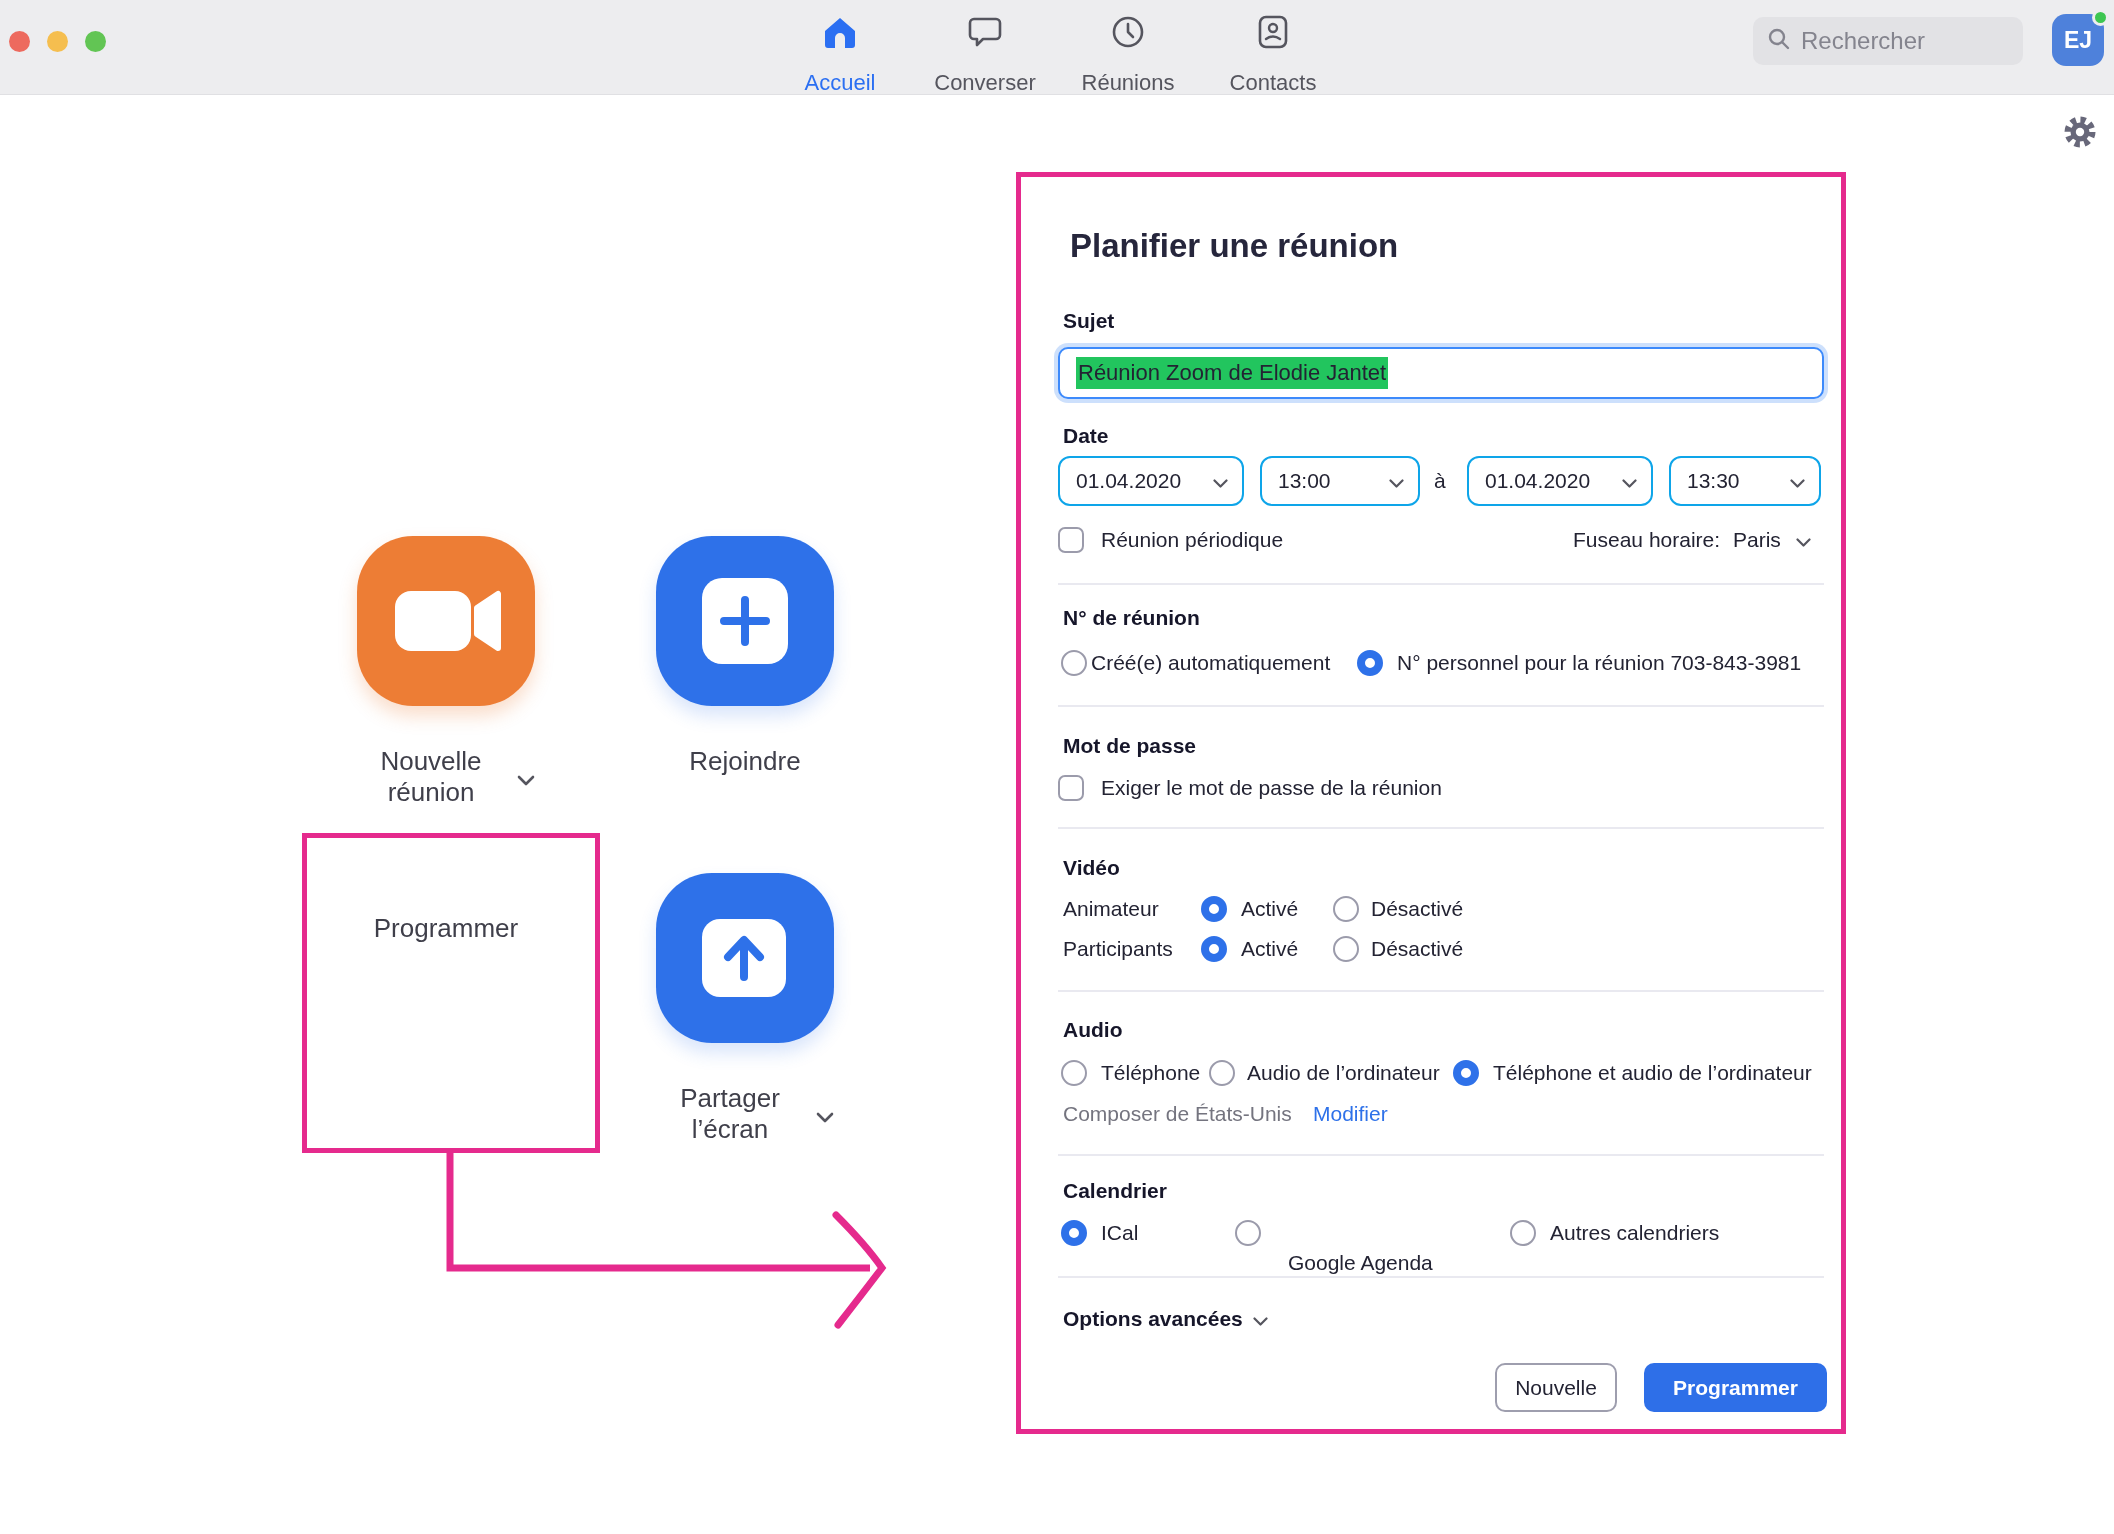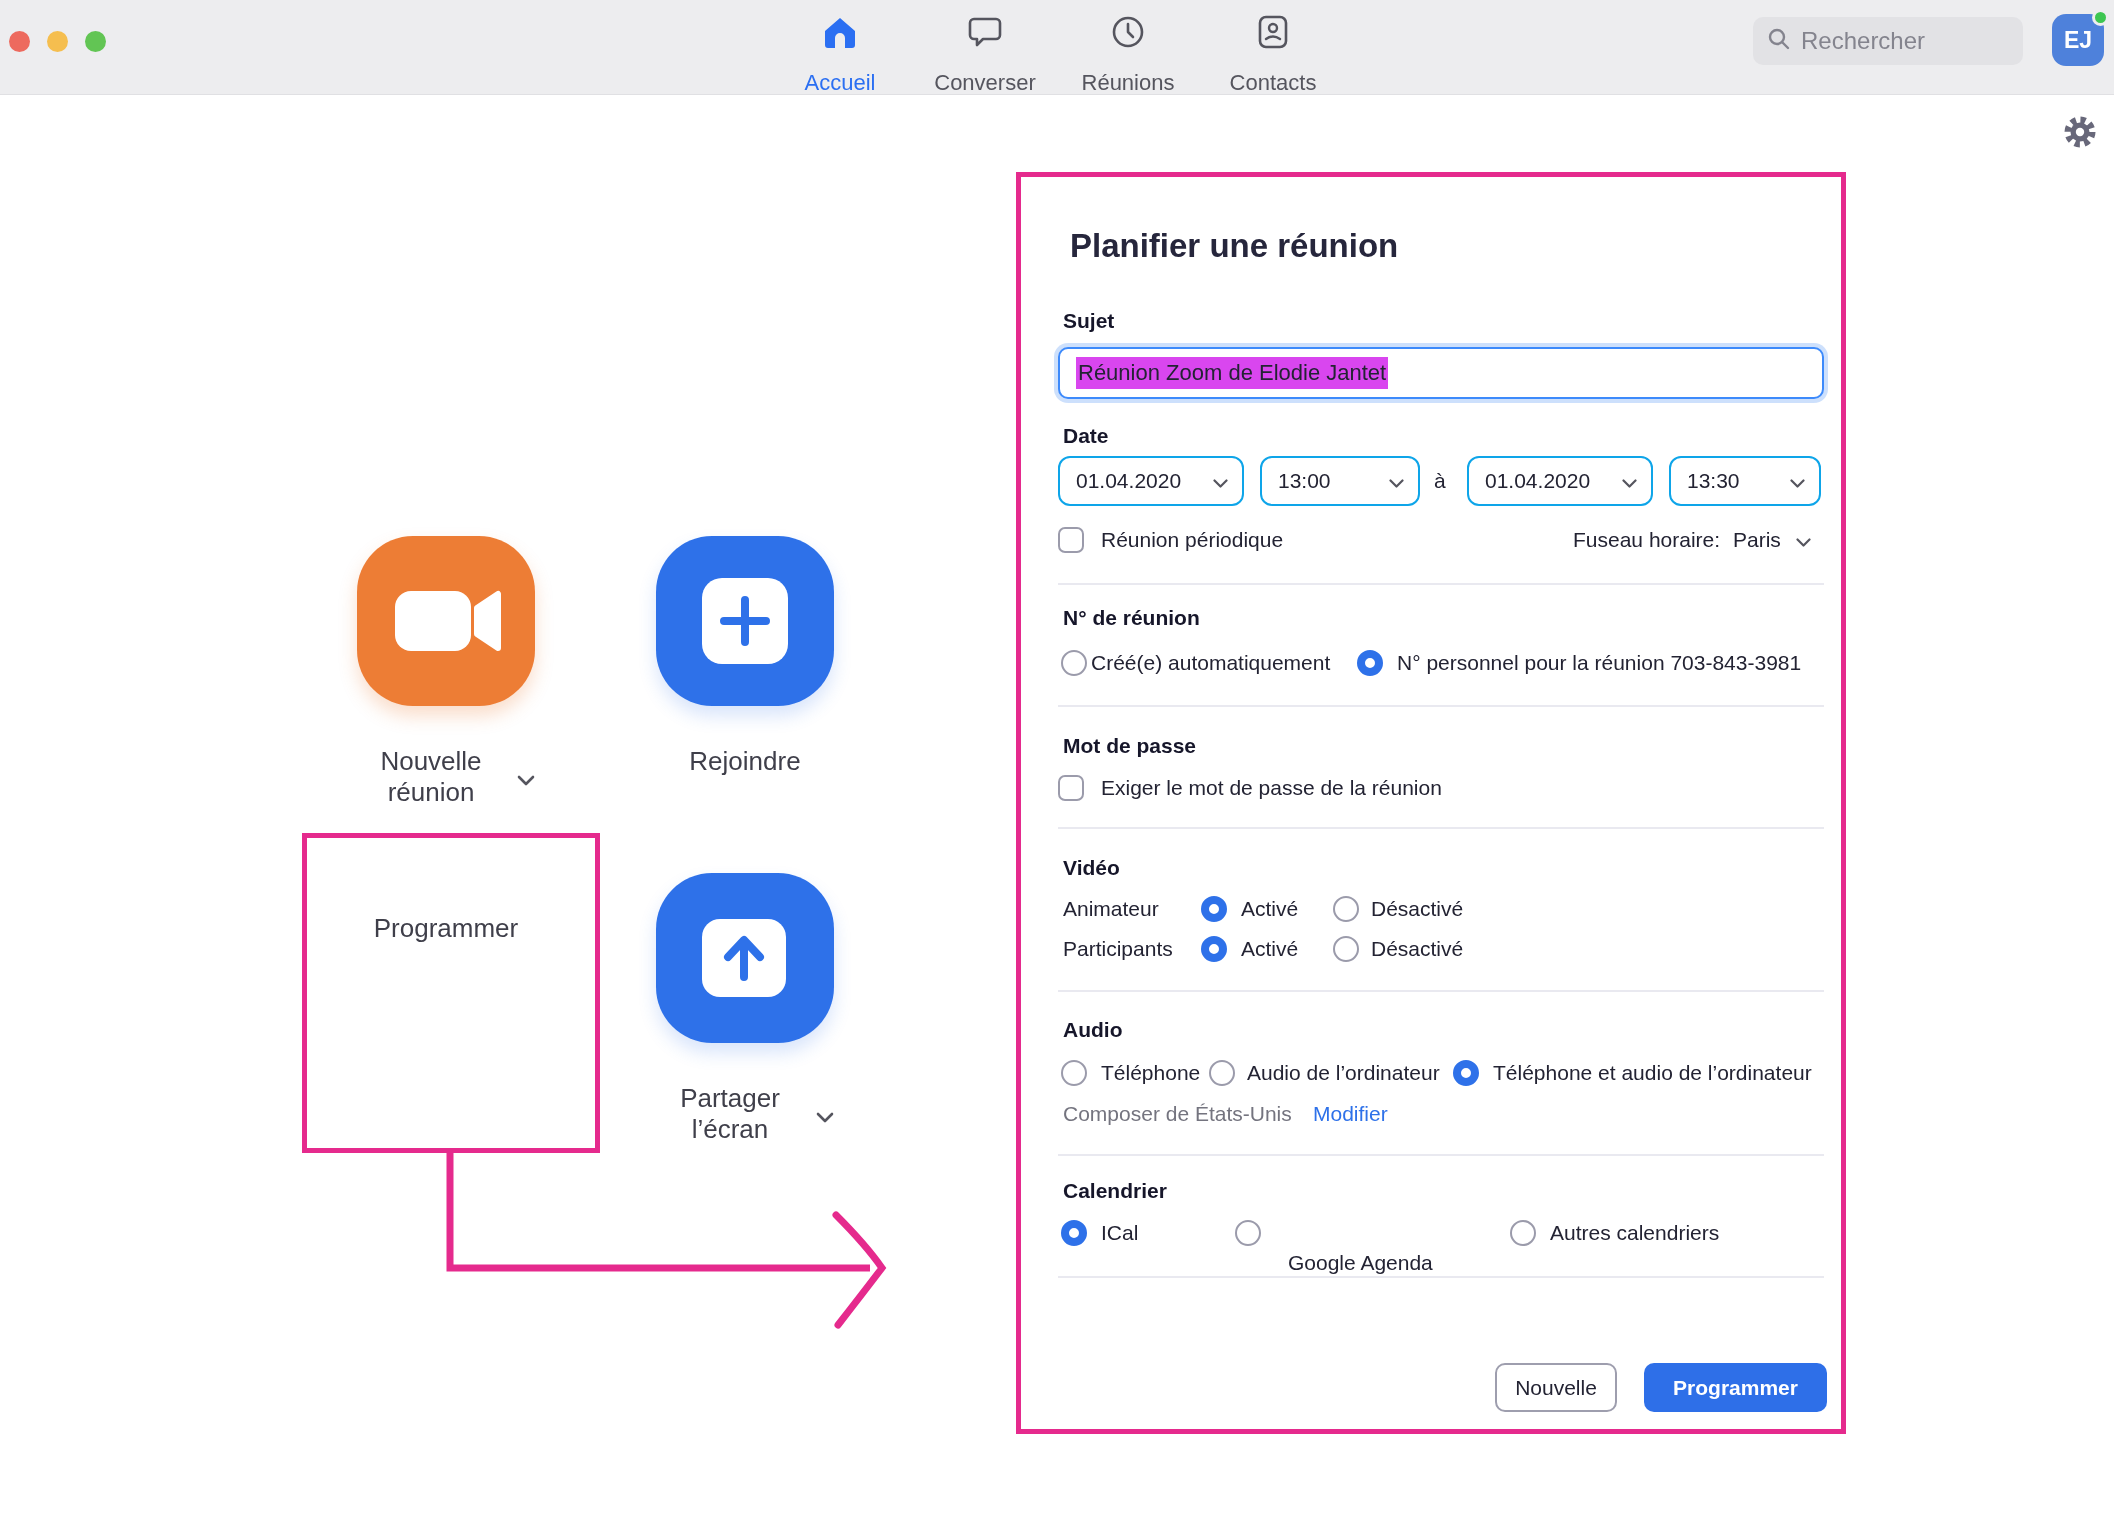--- a/index.html
+++ b/index.html
@@ -44,21 +44,21 @@
     border:5px solid #E52A8D; background:#ffffff; }
   .ann-arrow { position:absolute; left:430px; top:1140px; }
   
   .dlg-title { position:absolute; left:49px; top:50px; font-size:33px; font-weight:700; color:#26263C; }
   .sec-label { position:absolute; left:42px; font-size:21px; font-weight:700; color:#16162A; }
   .drow { position:absolute; left:0; width:830px; height:26px; }
   .divider { position:absolute; left:37px; width:766px; height:2px; background:#E9E9F0; }
   .subject-input { position:absolute; left:37px; top:170px; width:766px; height:52px;
     border:2px solid #3D8AFB; border-radius:10px; background:#fff;
     box-shadow:0 0 0 4px rgba(77,145,245,0.28); display:flex; align-items:center; padding:0 16px; font-size:22px; }
-  .subject-input .sel { background:#d946ef; padding:3px 2px; }
+  .subject-input .sel { background:#22c55e; padding:3px 2px; }
   .dropdown { position:absolute; top:0; height:50px; border:2px solid #0ea5e9; border-radius:12px;
     background:#fff; display:flex; align-items:center; justify-content:space-between;
     padding:0 14px 0 16px; font-size:21px; color:#232333; }
   .checkbox { position:absolute; width:26px; height:26px; border:2px solid #9B9BAB;
     border-radius:7px; background:#fff; }
   .radio { position:absolute; width:26px; height:26px; border:2px solid #9B9BAB; border-radius:50%; background:#fff; }
   .radio.sel { border:8px solid #2E71E9; }
   .rlabel { position:absolute; font-size:21px; color:#232333; white-space:nowrap; top:50%; transform:translateY(-50%); }
   .muted { color:#74747F; }
   .link { color:#2E71E9; }
@@ -304,19 +304,25 @@
     <span class="radio sel" style="left:40px;"></span>
     <span class="rlabel" style="left:80px;">ICal</span>
     <span class="radio" style="left:214px;"></span>
     <span class="rlabel" style="left:267px;margin-top:30px;">Google Agenda</span>
     <span class="radio" style="left:489px;"></span>
     <span class="rlabel" style="left:529px;">Autres calendriers</span>
   </div>
 
   <div class="divider" style="top:1099px;"></div>
 
+  <div class="drow" style="top:1128px; height:28px;">
+    <span class="rlabel" style="left:42px; font-weight:700; color:#16162A;">Options avancées</span>
+    <span class="rlabel" style="left:232px;"><svg width="15" height="9" viewBox="0 0 15 9">
+          <path d="M1.5 1.5 L7.5 7.5 L13.5 1.5" fill="none" stroke="#55555E" stroke-width="2.2" stroke-linecap="round" stroke-linejoin="round"></path>
+        </svg></span>
+  </div>
 
   <div class="drow" style="top:1186px; height:49px;">
     <div class="btn btn-cancel">Nouvelle</div>
     <div class="btn btn-primary">Programmer</div>
   </div>
 
 </div>
 
 </body></html>

